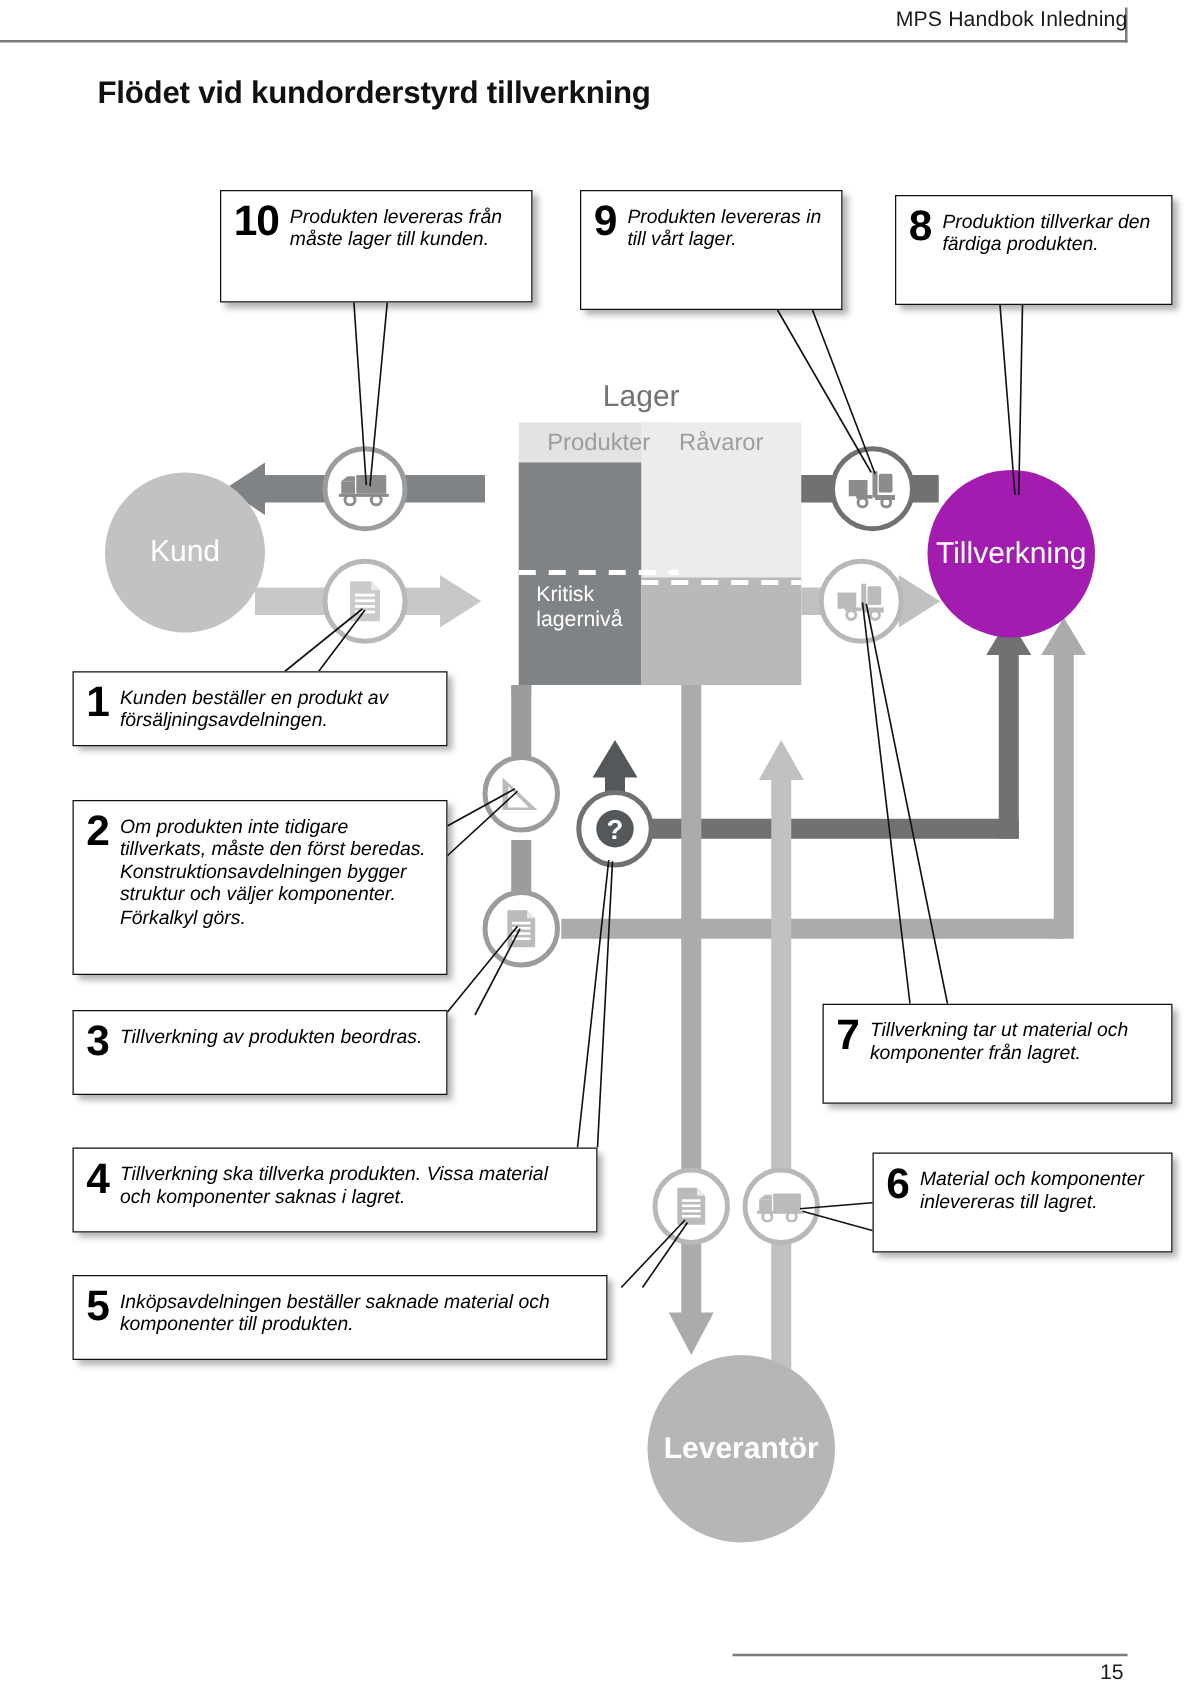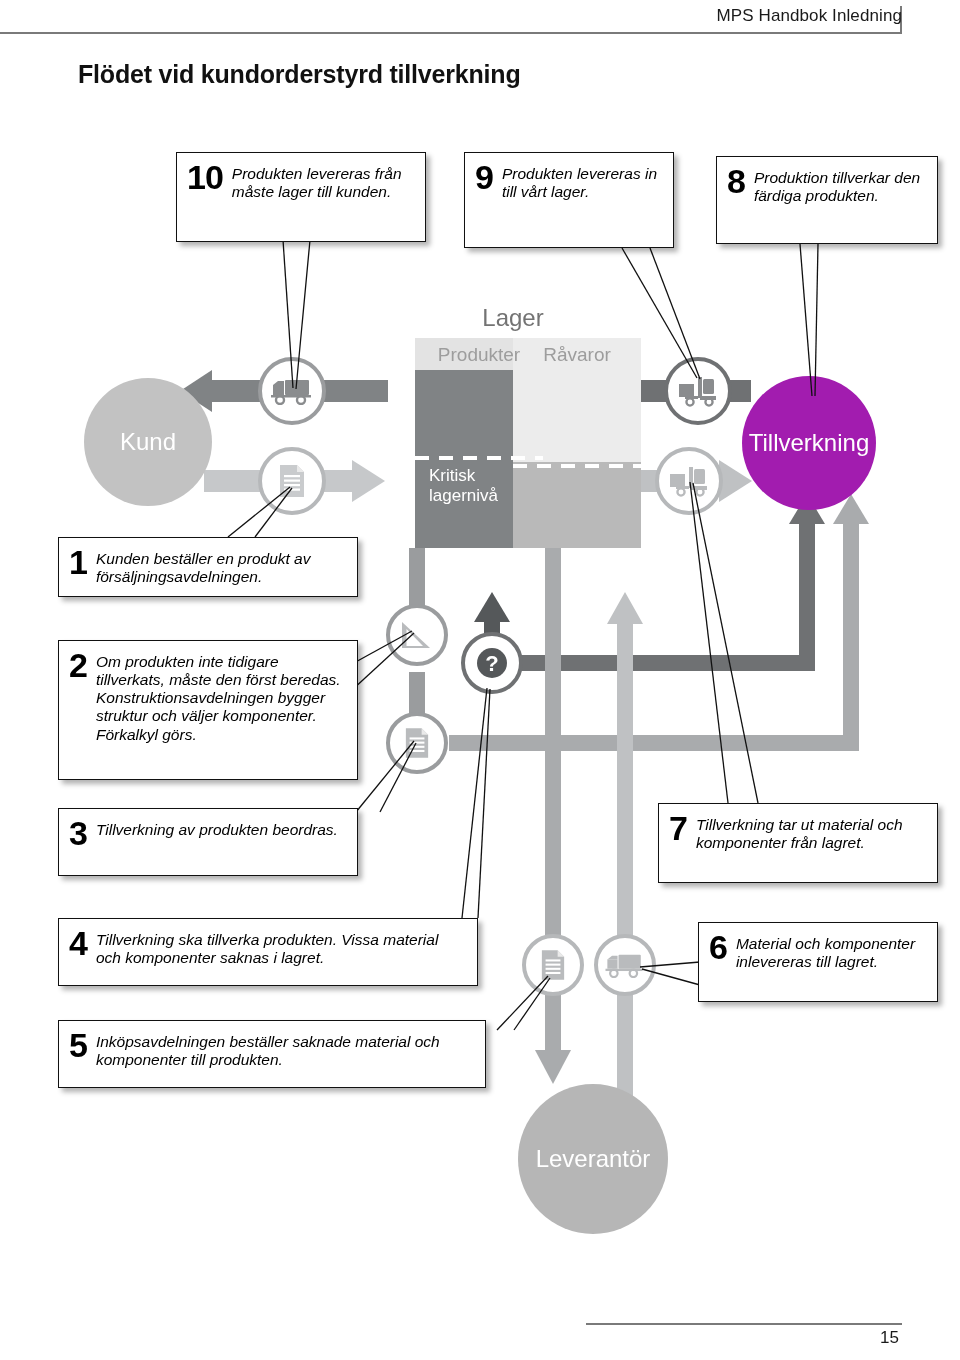--- a/index.html
+++ b/index.html
@@ -72,21 +72,21 @@
   .circle-node {
     position:absolute; border-radius:50%;
     display:flex; align-items:center; justify-content:center;
     color:#ffffff; font-size:25px; z-index:20;
   }
   #node-kund { left:84px; top:378px; width:128px; height:128px; background:#c2c2c2; }
   #node-tillverkning { left:742px; top:376px; width:134px; height:134px; background:#a21caf; }
   #node-leverantor { left:518px; top:1084px; width:150px; height:150px; background:#b6b6b6; }
   #node-tillverkning span { font-size:24px; }
   #node-kund span { font-size:24px; }
-  #node-leverantor span { font-size:24px; }
+  #node-leverantor span { font-size:24px;font-weight:bold; }
 
   
   #lager-group { position:absolute; left:385px; top:338px; width:256px; height:210px; z-index:12; }
   #lager-label {
     position:absolute; left:0; top:-34px; width:256px; text-align:center;
     font-size:24px; color:#737373;
   }
   .bin { position:absolute; top:0; width:128px; height:210px; }
   .bin .bin-bg { position:absolute; left:0; top:0; width:100%; height:100%; }
   .bin .bin-fill { position:absolute; left:0; width:100%; }

